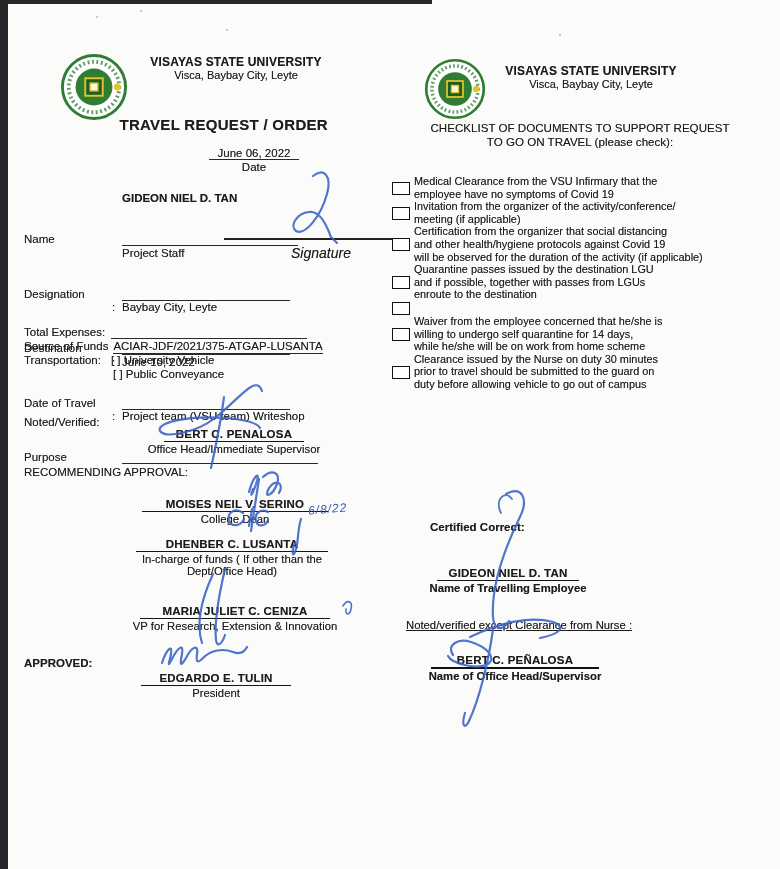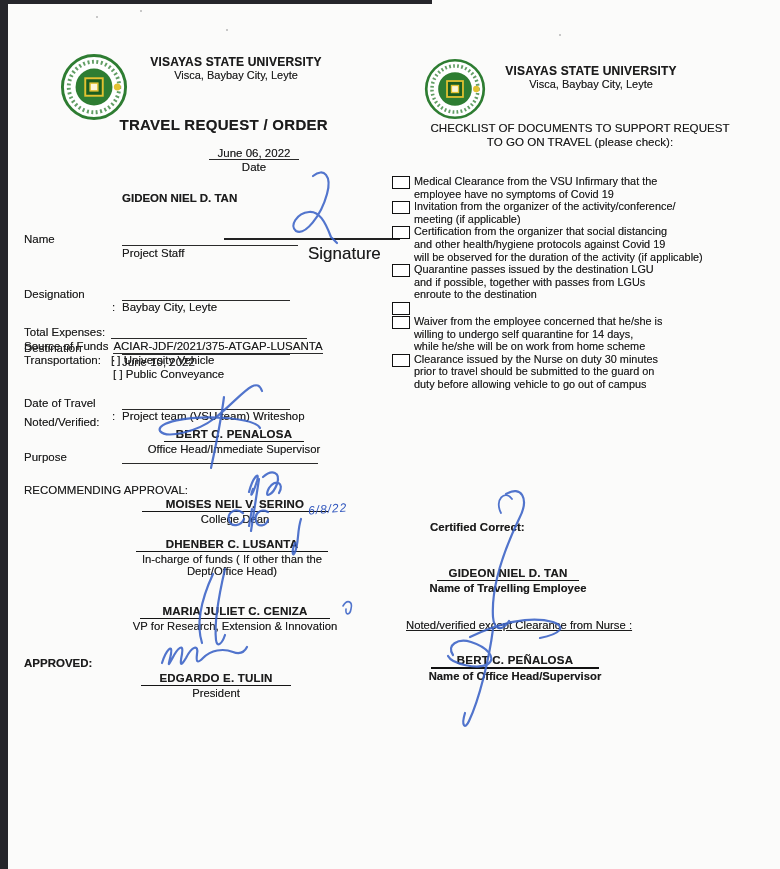--- a/index.html
+++ b/index.html
@@ -16,27 +16,27 @@
   
   .uni-name{font-size:12px;font-weight:bold;letter-spacing:.2px;}
   .uni-addr{font-size:11px;}
   .form-title{font-size:15px;font-weight:bold;letter-spacing:.3px;text-align:right;}
   
   .frm-row{display:flex;font-size:11.5px;line-height:13px;margin-bottom:.5px;}
   .frm-label{width:88px;flex:none;margin-top:41px;}
   .frm-sep{width:10px;flex:none;}
   .uline{display:inline-block;border-bottom:1.2px solid #2a2a2a;}
   .val{font-size:11.5px;}
-  .sig-label{margin-left:18px;font-size:17px;}
+  .sig-label{margin-left:1px;font-size:14px;font-style:italic;}
   .line{background:#222;}
   .sig-name{font-weight:bold;font-size:11.5px;border-bottom:1.4px solid #151515;display:inline-block;padding:0 12px 1px 12px;letter-spacing:.2px;}
   .sig-title{font-size:11.3px;margin-top:1px;}
   .small-label{font-size:11.5px;}
   
-  .chk-item{display:flex;align-items:flex-start;}
+  .chk-item{display:flex;align-items:center;}
   .chk-box{width:16px;height:11px;border:1.7px solid #111;flex:none;margin-top:1px;margin-right:4px;background:#fff;}
   .chk-text{font-size:10.9px;line-height:12.6px;}
   .pen{position:absolute;left:0;top:0;pointer-events:none;}
   .hand-date{font-style:italic;color:#2f55bd;font-size:12px;transform:rotate(-5deg);letter-spacing:1px;}
 </style>
 </head>
 <body>
 
 <div class="abs edge-left"></div>
 <div class="abs edge-top"></div>
@@ -114,21 +114,21 @@
     <span>[ ] Public Conveyance</span>
   </div>
 </div>
 
 <div class="abs ink small-label" style="left:24px;top:416px;">Noted/Verified:</div>
 <div class="abs center ink" style="left:126px;top:424px;width:216px;">
   <div class="sig-name">BERT C. PENALOSA</div>
   <div class="sig-title">Office Head/Immediate Supervisor</div>
 </div>
 
-<div class="abs ink small-label" style="left:24px;top:484px;">RECOMMENDING APPROVAL:</div>
+<div class="abs ink small-label" style="left:24px;top:466px;">RECOMMENDING APPROVAL:</div>
 
 <div class="abs center ink" style="left:116px;top:494px;width:238px;">
   <div class="sig-name" style="padding:0 24px 1px 24px;">MOISES NEIL V. SERINO</div>
   <div class="sig-title">College Dean</div>
 </div>
 <div class="abs hand-date" style="left:308px;top:502px;">6/8/22</div>
 
 <div class="abs center ink" style="left:106px;top:534px;width:252px;">
   <div class="sig-name" style="padding:0 30px 1px 30px;">DHENBER C. LUSANTA</div>
   <div class="sig-title ml">In-charge of  funds ( If other than the

